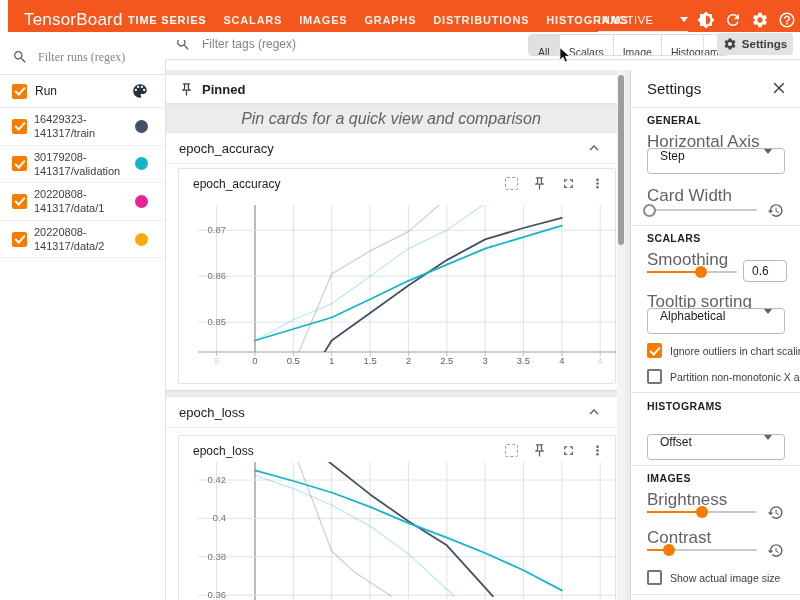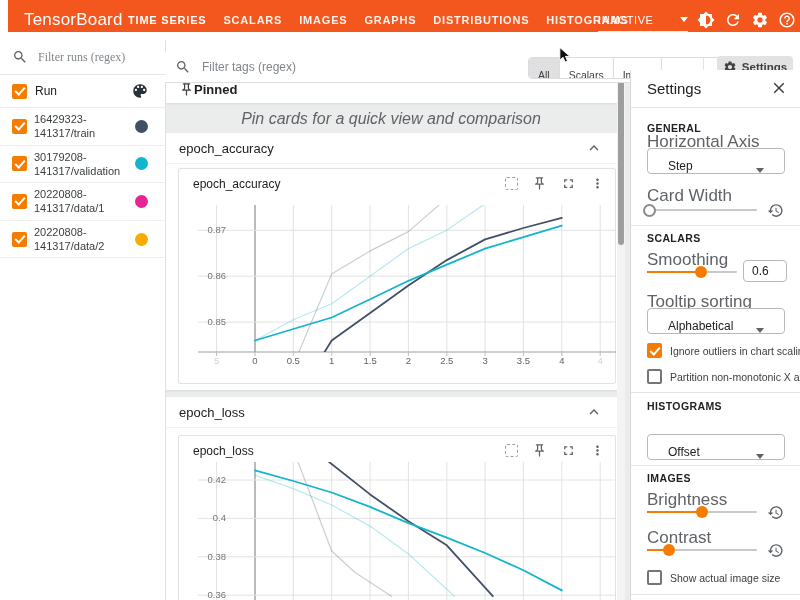--- a/index.html
+++ b/index.html
@@ -31,35 +31,35 @@
   .run-row{display:flex;align-items:center;gap:7px;padding:4px 10px 4px 12px;border-bottom:1px solid #f0f0f0}
   .run-label{font-size:11px;color:#3c4043;width:92px;line-height:1.3;overflow-wrap:break-word}
   .dot{width:13px;height:13px;border-radius:50%;margin-left:auto;margin-right:7px;flex-shrink:0}
   .cbx{width:15px;height:15px;border-radius:2px;background:#f57c00;position:relative;flex-shrink:0}
   .cbx::after{content:"";position:absolute;left:4.5px;top:1.5px;width:4px;height:8px;
       border:solid #fff;border-width:0 2px 2px 0;transform:rotate(42deg)}
   .cbx.off{background:#fff;border:2px solid #757575;width:11px;height:11px}
   .cbx.off::after{display:none}
 
   
-  #toolbar{left:165px;top:52px;width:635px;height:30px;background:#fff;border-bottom:1px solid #dedede;z-index:6}
+  #toolbar{left:165px;top:29px;width:635px;height:30px;background:#fff;border-bottom:1px solid #dedede;z-index:6}
   #tag-search{left:10px;top:0;height:30px;display:flex;align-items:center;gap:9px}
   #tag-search input{border:none;outline:none;font-size:12px;width:180px;color:#202124;font-family:inherit}
   #tag-search input::placeholder{color:#80868b}
   #filter-group{left:363px;top:5px;height:20px;display:flex;border:1px solid #dadce0;border-radius:4px;overflow:hidden;background:#fff}
   .seg-btn{padding:8px 9px;font-size:10.5px;line-height:18px;color:#3c4043;background:#fff;border-left:1px solid #dadce0;cursor:pointer;white-space:nowrap}
   .seg-btn:first-child{border-left:none}
   .seg-btn.selected{background:#e0e0e0}
   #tb-divider{left:538px;top:5px;width:1px;height:20px;background:#e3e3e3}
   #settings-btn{left:552px;top:4px;width:76px;height:22px;background:#e2e2e2;border-radius:4px;
       display:flex;align-items:center;justify-content:center;gap:5px;font-size:11.5px;font-weight:700;color:#3c4043;cursor:pointer}
 
   
   #content{left:165px;top:70px;width:465px;height:530px;background:#ebecec;overflow:hidden;z-index:2}
-  #pinbar{left:0;top:5px;width:452px;height:28px;background:#fff;display:flex;align-items:center;gap:0;
+  #pinbar{left:0;top:5px;width:452px;height:28px;background:#fff;display:flex;align-items:center;gap:8px;
       padding-left:14px;box-sizing:border-box;box-shadow:0 1px 2px rgba(0,0,0,.08)}
   #pinbar .t{font-size:13px;font-weight:700;color:#202124}
   #pin-msg{left:0;top:40px;width:452px;text-align:center;font-size:16px;font-style:italic;color:#5f6368}
   .section{background:#fff;width:452px;box-shadow:0 1px 2px rgba(0,0,0,.08)}
   #sec-acc{left:0;top:63px;height:257px}
   #sec-loss{left:0;top:327px;height:203px}
   .sec-hdr{height:30px;display:flex;align-items:center;justify-content:space-between;padding:0 14px;border-bottom:1px solid #f1f1f1}
   .sec-hdr .t{font-size:13px;font-weight:500;color:#202124}
   .card{position:absolute;left:13px;width:438px;background:#fff;border:1px solid #e2e2e2;border-radius:2px;box-sizing:border-box}
   #card-acc{top:35px;height:216px}
@@ -74,21 +74,21 @@
 
   
   #panel{left:630px;top:70px;width:170px;height:530px;background:#fff;border-left:1px solid #d9d9d9;z-index:8}
   #panel .abs{position:absolute}
   #p-title{left:16px;top:10px;font-size:15px;color:#202124;font-weight:500}
   #p-close{right:13px;top:9px;cursor:pointer}
   .p-div{left:0;width:170px;height:1px;background:#e4e4e4}
   .p-head{left:16px;font-size:10.5px;font-weight:700;color:#212124;letter-spacing:.4px}
   .p-label{left:16px;font-size:17px;color:#5f6368}
   .p-select{left:16px;width:138px;height:26px;border:1px solid #b9b9b9;border-radius:4px;box-sizing:border-box;
-      display:flex;align-items:flex-end;justify-content:space-between;padding:0 20px;font-size:12px;color:#202124;cursor:pointer;background:#fff}
+      display:flex;align-items:flex-start;justify-content:space-between;padding:0 12px;font-size:12px;color:#202124;cursor:pointer;background:#fff}
   .caret-d{width:0;height:0;border-left:4px solid transparent;border-right:4px solid transparent;border-top:5px solid #5f6368}
   .sl-track{height:2px;background:#c9c9c9;border-radius:1px}
   .sl-fill{position:absolute;left:0;top:0;height:2px;background:#f57c00}
   .sl-thumb{position:absolute;width:12px;height:12px;border-radius:50%;background:#f57c00}
   .sl-thumb.hollow{background:#fff;border:2px solid #8a8a8a;width:9px;height:9px}
   .reset-icon svg{fill:#5f6368}
   .p-check{left:16px;display:flex;align-items:center;gap:8px}
   .p-check .cl{font-size:10.5px;color:#3c4043;white-space:nowrap}
   #smooth-input{left:112px;width:44px;height:22px;border:1px solid #b9b9b9;border-radius:4px;
       font-size:12px;color:#202124;padding:0 0 0 8px;box-sizing:border-box;font-family:inherit;outline:none}
@@ -259,21 +259,21 @@
 
 <div class="abs" id="panel">
   <div class="abs" id="p-title">Settings</div>
   <div class="abs" id="p-close">
       <svg width="18" height="18" viewBox="0 0 24 24" fill="#424242">
         <path d="M19 6.41L17.59 5 12 10.59 6.41 5 5 6.41 10.59 12 5 17.59 6.41 19 12 13.41 17.59 19 19 17.59 13.41 12z"></path>
       </svg>
     </div>
   <div class="abs p-div" style="top:37px"></div>
 
-  <div class="abs p-head" style="top:52px">GENERAL</div>
+  <div class="abs p-head" style="top:44px">GENERAL</div>
   <div class="abs p-label" style="top:62px">Horizontal Axis</div>
   <div class="abs p-select" style="top:78px">
     <span>Step</span>
     <span class="caret-d"></span>
   </div>
   <div class="abs p-label" style="top:116px">Card Width</div>
   <div class="abs sl-track" style="left:16px;top:139px;width:110px"></div>
   <div class="abs sl-thumb hollow" style="left:12px;top:134px"></div>
   <div class="abs reset-icon" style="left:136px;top:132px">
       <svg width="17" height="17" viewBox="0 0 24 24">

